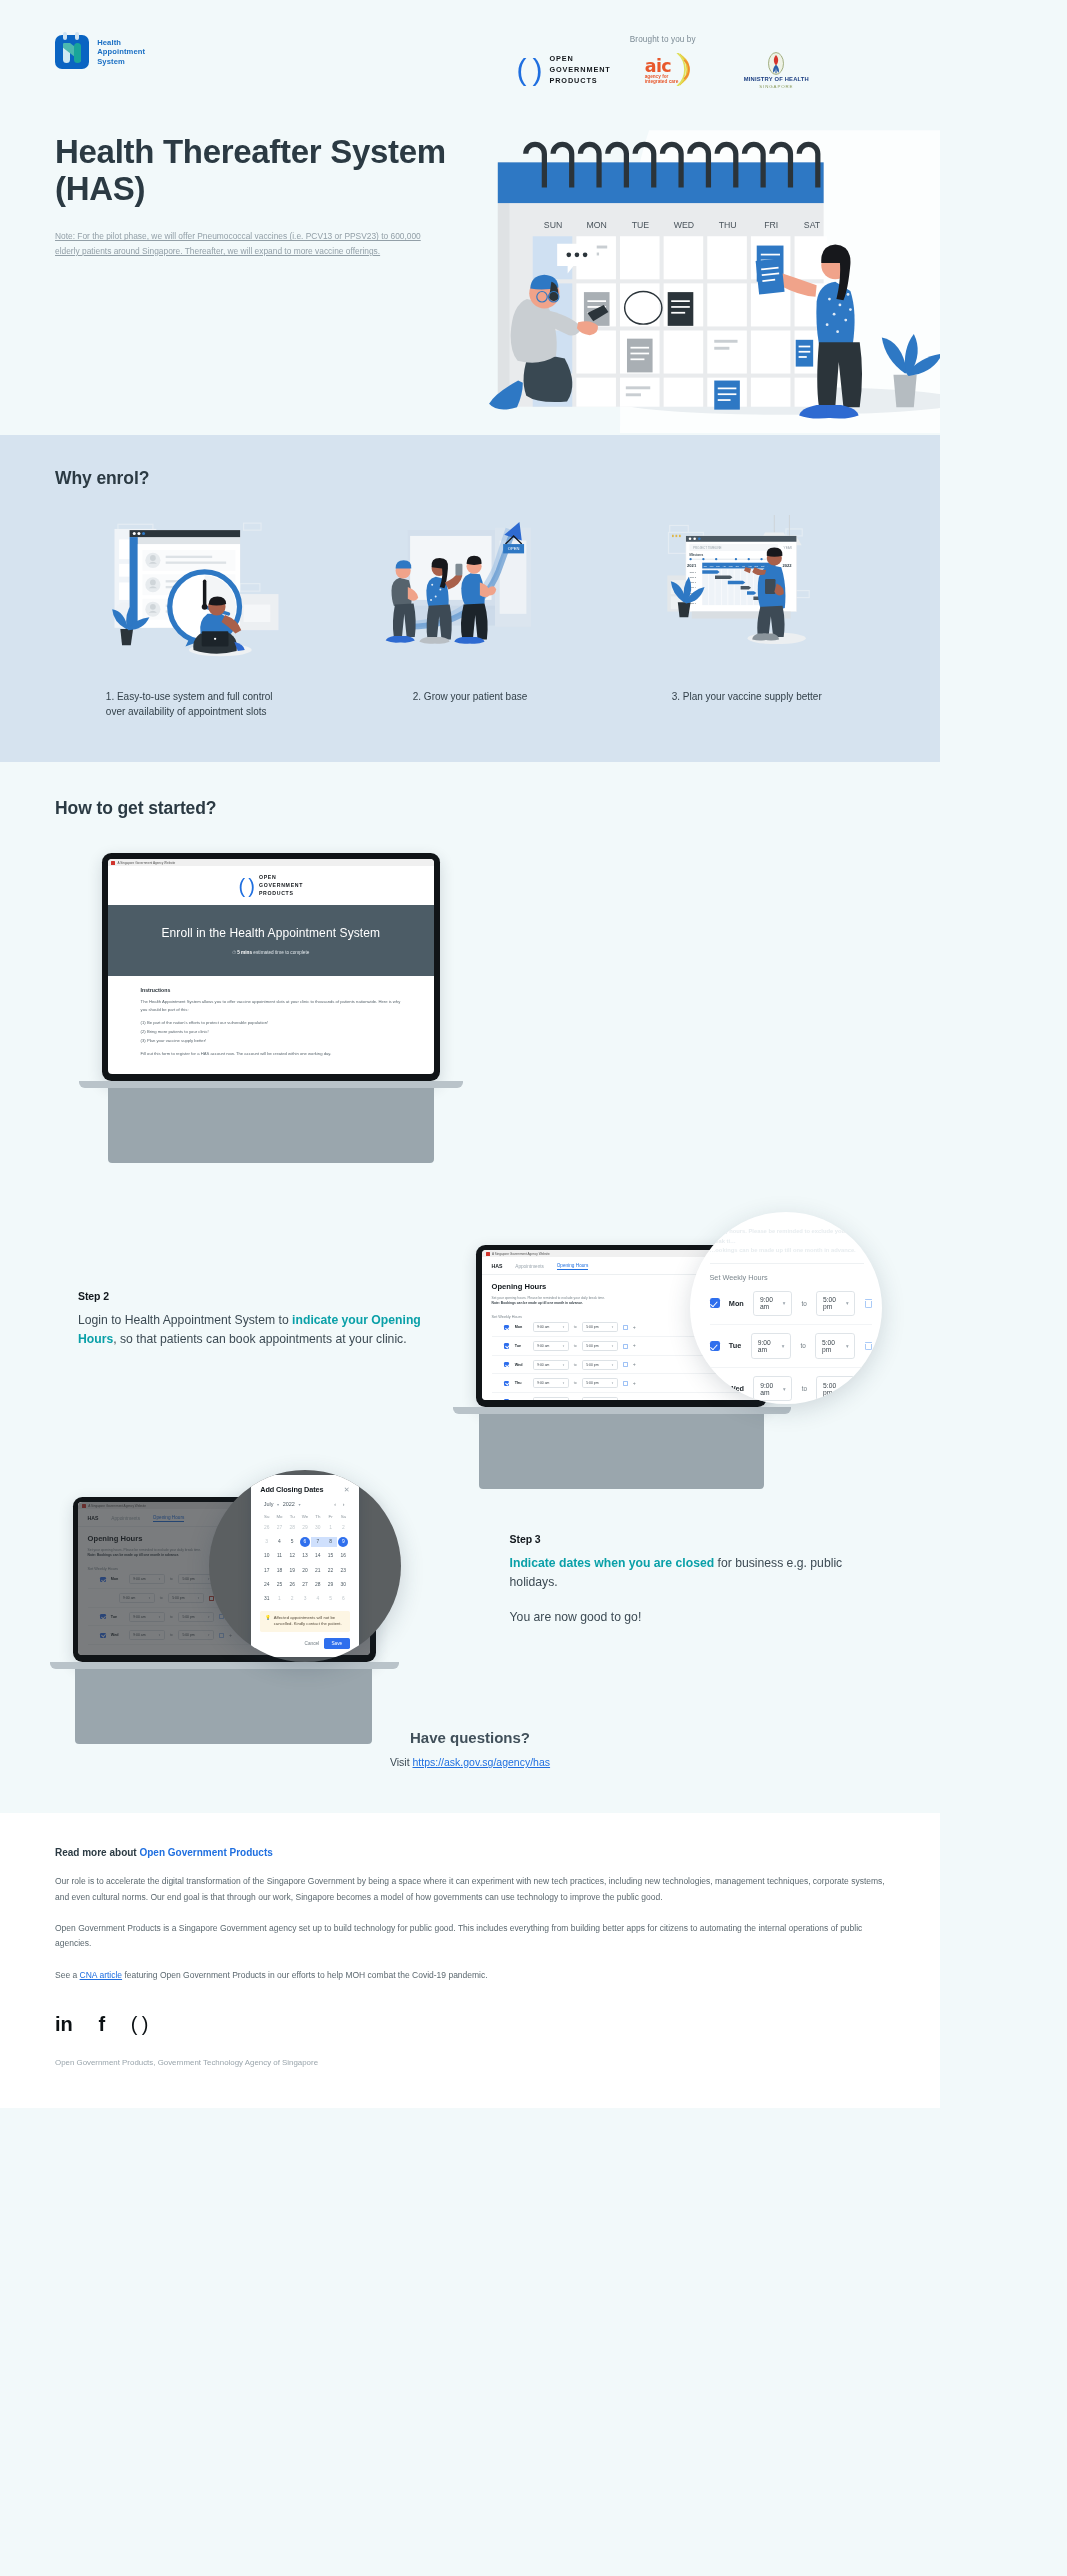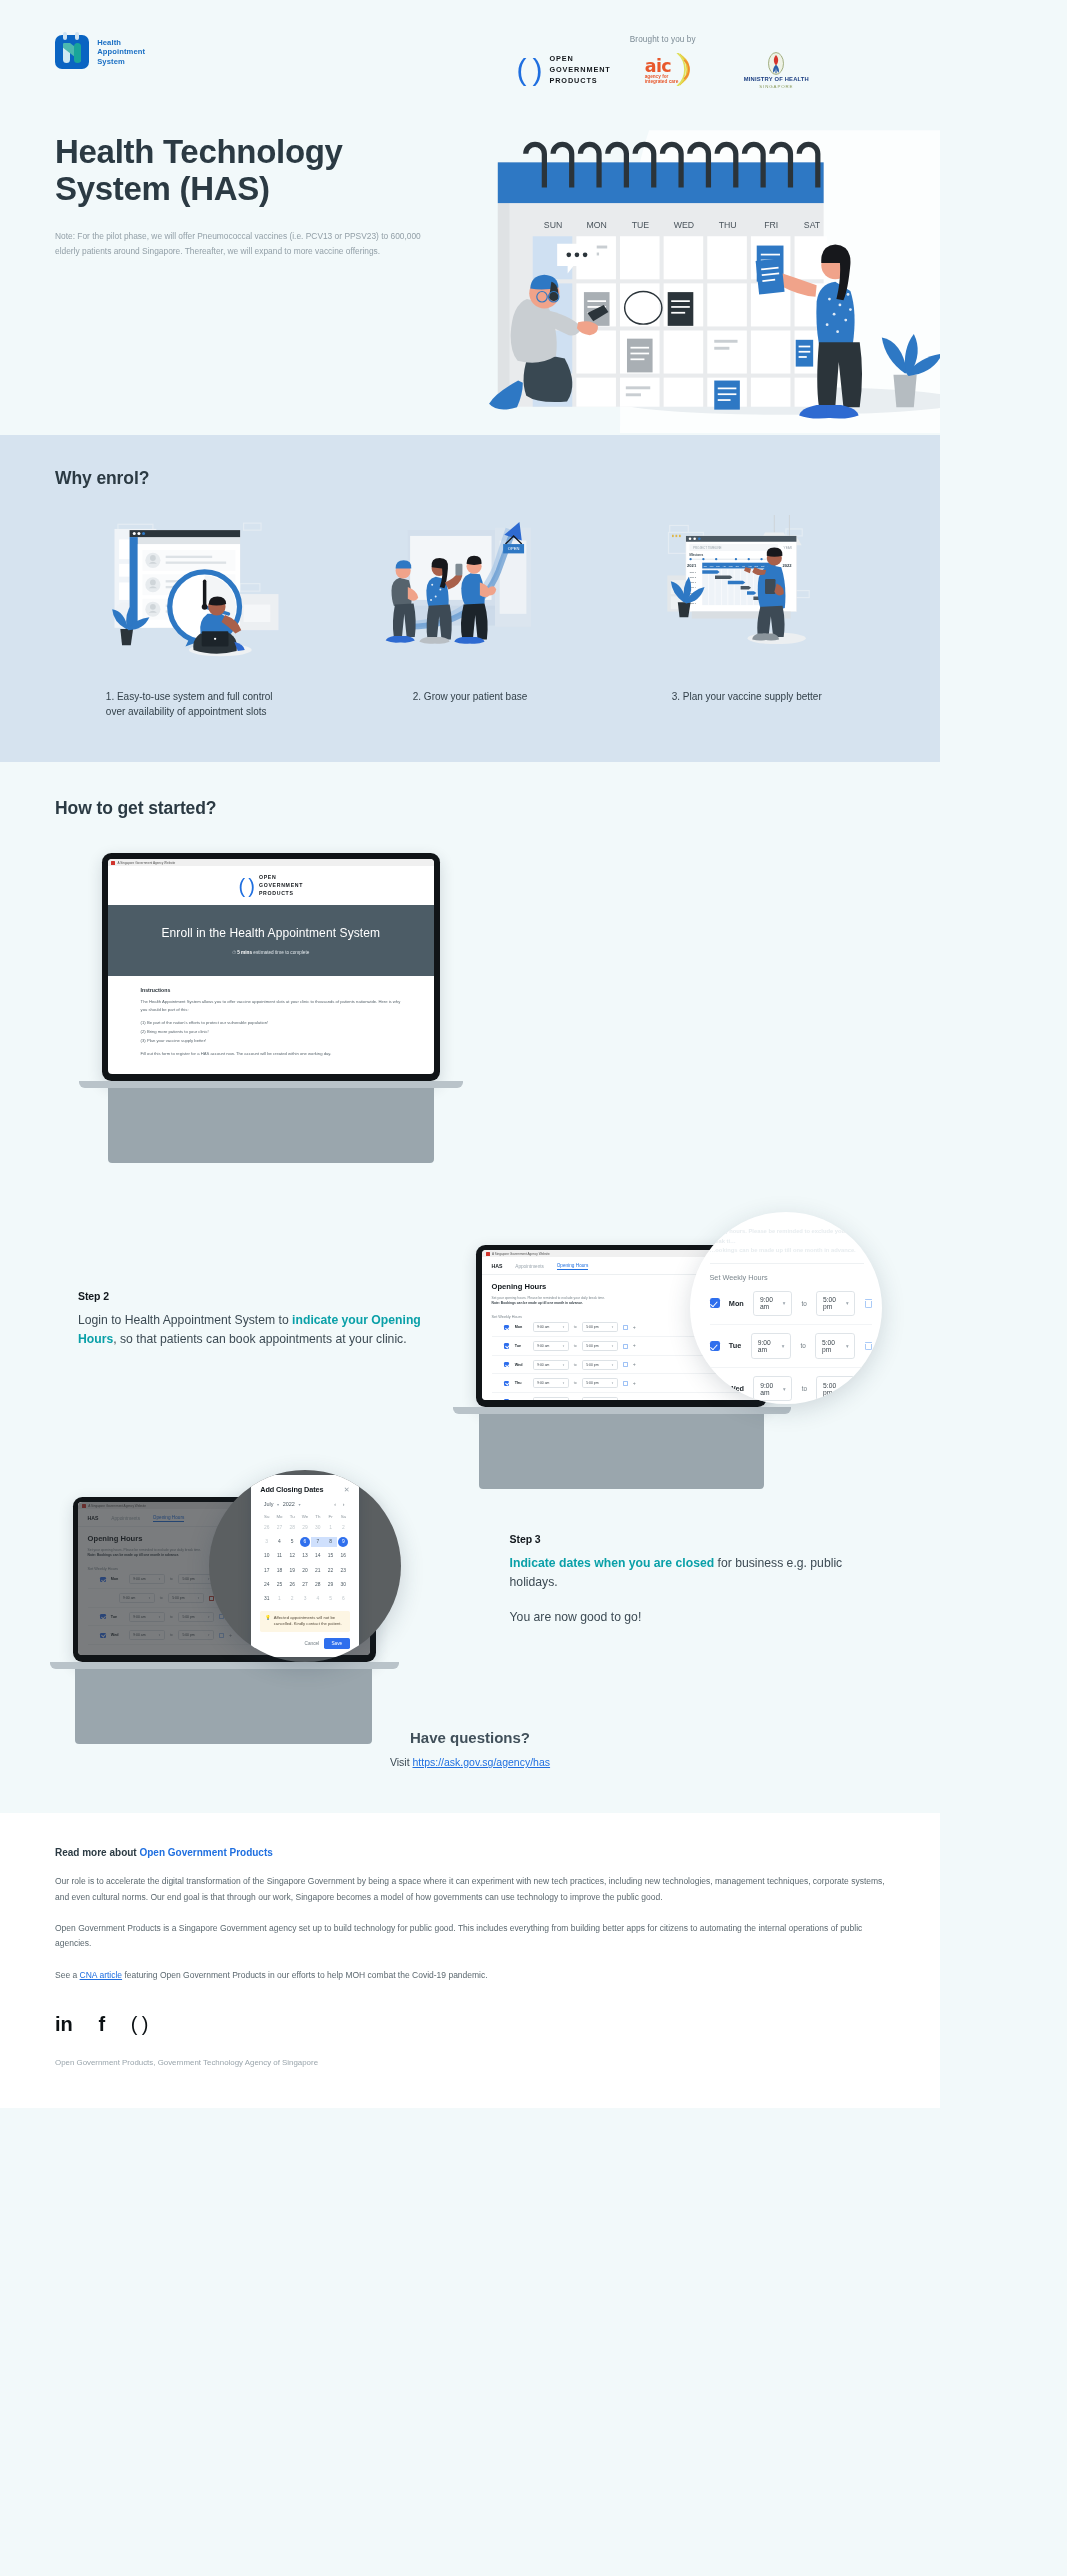--- a/index.html
+++ b/index.html
@@ -36,21 +36,21 @@
   .aic .aic-sub{position:absolute;left:0;top:20px;font-size:4.7px;line-height:1.18;font-weight:bold;color:#e8582c;}
   .aic .arcs{position:absolute;right:-1.2px;top:-1.2px;}
   .moh{display:flex;flex-direction:column;align-items:center;gap:1.2px;}
   .moh-ttl{font-size:5.8px;font-weight:bold;color:#1c3f82;letter-spacing:0.2px;}
   .moh-sub{font-size:4.4px;color:#8a9a5b;letter-spacing:0.9px;}
 
   .hero-body{display:flex;padding:30px 0 0 55px;position:relative;}
   .hero-copy{width:454px;padding-top:15px;}
   h1.hero-title{font-size:33px;line-height:1.12;font-weight:bold;color:#2b3a43;letter-spacing:-0.3px;}
   .hero-sub{margin-top:14px;font-size:12.8px;line-height:1.42;color:#3c4a53;max-width:408px;}
-  .hero-note{margin-top:22px;font-size:8.4px;line-height:1.72;color:#93a0a8;max-width:373px;}
+  .hero-note{margin-top:22px;font-size:8.4px;line-height:1.72;color:#93a0a8;max-width:373px;text-decoration:underline;}
 
   .hero-art{position:relative;width:582px;margin-left:-23px;margin-top:-11.6px;}
 
   
   .why{background:#d6e3ef;padding:33px 55px 43px 55px;}
   h2.sec-title{font-size:17.5px;font-weight:bold;color:#2b3a43;letter-spacing:-0.1px;}
   .cards{display:flex;gap:0;margin-top:20px;}
   .card{flex:1;display:flex;flex-direction:column;align-items:center;}
   .card-art{height:163px;display:flex;align-items:flex-end;justify-content:center;}
   .card-label{margin-top:17.5px;text-align:left;font-size:10px;line-height:1.5;color:#33414a;max-width:175px;}
@@ -222,21 +222,21 @@
             <span class="moh-ttl">MINISTRY OF HEALTH</span>
             <span class="moh-sub">SINGAPORE</span>
           </div>
 
         </div>
       </div>
     </div>
 
     <div class="hero-body">
       <div class="hero-copy">
-        <h1 class="hero-title">Health Technology System (HAS)</h1>
+        <h1 class="hero-title">Health Thereafter System (HAS)</h1>
         <div class="hero-note">Note: For the pilot phase, we will offer Pneumococcal vaccines (i.e. PCV13 or PPSV23) to 600,000 elderly patients around Singapore. Thereafter, we will expand to more vaccine offerings.</div>
       </div>
 
       <div class="hero-art">
         <svg width="512" height="326" viewBox="0 0 880 560">
 
           <path d="M380 40 H880 V560 H330 Q330 360 340 260 Q352 120 380 40Z" fill="#ffffff" opacity="0.72"></path>
           <ellipse cx="620" cy="505" rx="300" ry="24" fill="#e9eef1"></ellipse>
 
           <rect x="120" y="95" width="560" height="420" fill="#e9ebed"></rect>

